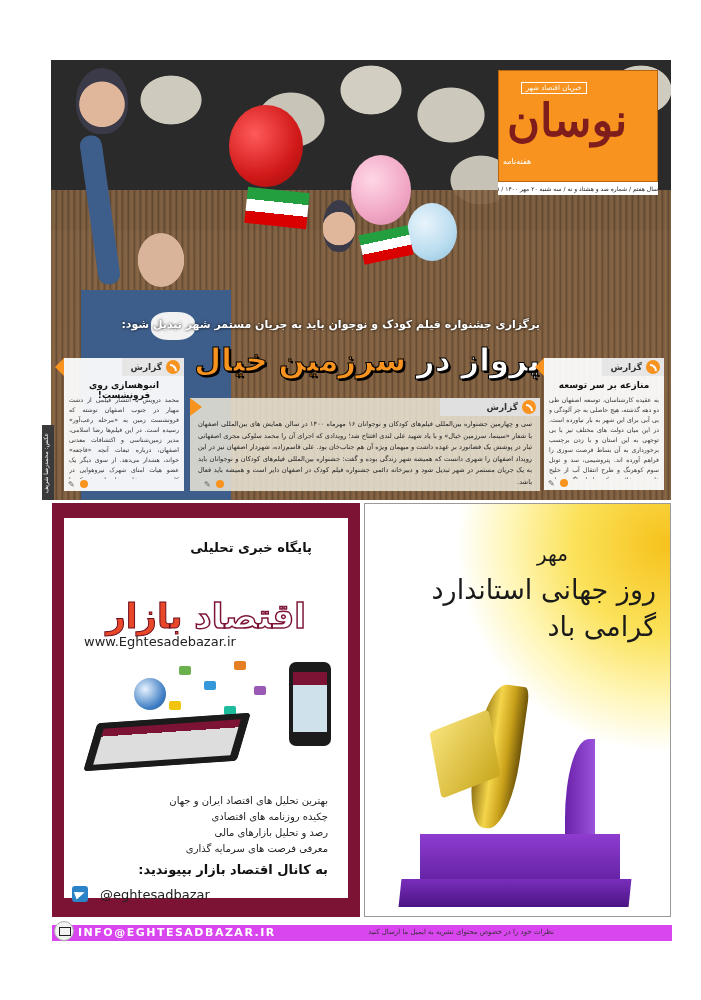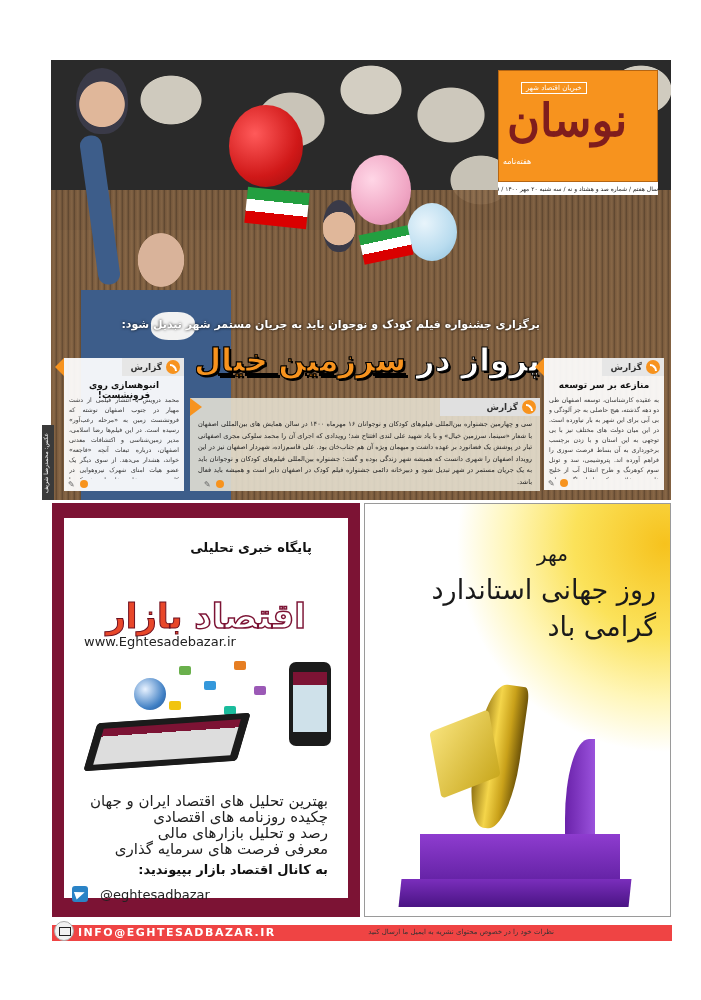--- a/index.html
+++ b/index.html
@@ -46,21 +46,21 @@
   .mast-weekly { position: absolute; left: 4px; top: 86px; color: #fff; font-size: 8px; }
   .mast-info { position: absolute; left: 498px; top: 182px; width: 160px; height: 13px; background: #ffffff;
     font-size: 6px; line-height: 13px; text-align: center; color: #222; white-space: nowrap; overflow: hidden; }
 
   
   .kicker { position: absolute; left: 185px; top: 318px; width: 355px; text-align: center; color: #ffffff;
     font-size: 11px; font-weight: bold; text-shadow: 0 0 3px #000; white-space: nowrap; }
   .headline { position: absolute; left: 185px; top: 335px; width: 355px; text-align: right; white-space: nowrap;
     font-size: 31px; font-weight: bold; line-height: 50px; }
   .hl-w { color: #ffffff; -webkit-text-stroke: 1px #000; text-shadow: 2px 2px 0 #000; }
-  .hl-o { color: #f7931e; -webkit-text-stroke: 1px #000; text-shadow: 2px 2px 0 #000; text-decoration: underline; }
+  .hl-o { color: #f7931e; -webkit-text-stroke: 1px #000; text-shadow: 2px 2px 0 #000; }
 
   
   .report { position: absolute; background: rgba(255,255,255,0.93); }
   .report-head { position: absolute; top: 0; height: 18px; background: #e6e6e6; display: flex; align-items: center; gap: 4px; padding-right: 4px; }
   .rss-icon { width: 14px; height: 14px; border-radius: 50%; background: #f7931e; position: relative; }
   .rss-icon::after { content: ""; position: absolute; left: 4px; top: 4px; width: 5px; height: 5px; border: 2px solid #fff; border-left: none; border-bottom: none; border-radius: 0 8px 0 0; }
   .report-label { font-size: 9px; font-weight: bold; color: #333; }
   .report-title { position: absolute; top: 22px; width: 100%; text-align: center; font-size: 9px; font-weight: bold; color: #111; }
   .report-body { position: absolute; font-size: 6.2px; line-height: 10px; color: #333; text-align: justify; overflow: hidden; }
   .arrow-tab { position: absolute; width: 0; height: 0; border-top: 9px solid transparent; border-bottom: 9px solid transparent; }
@@ -83,21 +83,21 @@
   .al-brand .white { color: #ffffff; -webkit-text-stroke: 1.5px #7c1334; }
   .al-url { position: absolute; top: 116px; left: 20px; direction: ltr; font-family: "DejaVu Sans", sans-serif; font-size: 13px; color: #222; }
   .devices { position: absolute; left: 20px; top: 138px; width: 260px; height: 120px; }
   .tablet { position: absolute; left: 8px; top: 62px; width: 150px; height: 48px; background: #1b1b1b; border-radius: 4px; transform: skewX(-20deg) rotate(-4deg);
     box-shadow: inset 0 0 0 5px #1b1b1b; }
   .tablet-screen { position: absolute; left: 8px; top: 6px; right: 8px; bottom: 6px; background: linear-gradient(180deg, #7c1334 0 22%, #ddd 22% 100%); }
   .phone { position: absolute; left: 205px; top: 6px; width: 42px; height: 84px; background: #1b1b1b; border-radius: 7px; }
   .phone-screen { position: absolute; left: 4px; top: 10px; right: 4px; bottom: 14px; background: linear-gradient(180deg, #7c1334 0 22%, #cfe1ea 22% 100%); }
   .globe { position: absolute; left: 50px; top: 22px; width: 32px; height: 32px; border-radius: 50%; background: radial-gradient(circle at 35% 35%, #e8f2ff, #3f7fc4 65%, #234f88); }
   .fly { position: absolute; width: 12px; height: 9px; border-radius: 2px; }
-  .al-list { position: absolute; top: 275px; right: 20px; font-size: 15px; line-height: 16px; color: #222; text-align: right; }
+  .al-list { position: absolute; top: 275px; right: 20px; font-size: 10px; line-height: 16px; color: #222; text-align: right; }
   .al-cta { position: absolute; top: 344px; right: 20px; font-size: 13px; font-weight: bold; color: #111; }
   .al-tg { position: absolute; top: 368px; left: 8px; display: flex; direction: ltr; align-items: center; gap: 12px; }
   .tg-icon { width: 16px; height: 16px; background: #2a83c6; border-radius: 3px; position: relative; }
   .tg-icon::after { content: ""; position: absolute; left: 3px; top: 4px; width: 0; height: 0; border-left: 10px solid #fff; border-top: 4px solid transparent; border-bottom: 4px solid transparent; transform: rotate(-20deg); }
   .tg-handle { font-size: 13px; color: #222; font-family: "DejaVu Sans", sans-serif; }
 
   
   .ad-right { position: absolute; left: 364px; top: 503px; width: 307px; height: 414px; border: 1px solid #9a9a9a;
     background: radial-gradient(ellipse 260px 260px at 300px 40px, #f6c21d 0%, #fbe25a 35%, #fff6b8 60%, #ffffff 80%); overflow: hidden; }
   .ar-num { position: absolute; top: 12px; right: 14px; font-size: 56px; font-weight: bold; color: #5a3418; line-height: 60px; letter-spacing: 8px; }
@@ -105,21 +105,21 @@
   .ar-line2 { position: absolute; top: 70px; right: 14px; font-size: 27px; color: #1a1a1a; white-space: nowrap; }
   .ar-line3 { position: absolute; top: 107px; right: 14px; font-size: 27px; color: #1a1a1a; }
   .trophy-gold { position: absolute; left: 70px; top: 180px; width: 110px; height: 140px; }
   .gold-flame { position: absolute; left: 40px; top: 0; width: 45px; height: 145px; border-radius: 50% 10% 50% 40%; background: linear-gradient(90deg, #8a6c10, #f4d54a 40%, #c9a11a 70%, #6e5408); transform: rotate(8deg); }
   .gold-plate { position: absolute; left: 0; top: 35px; width: 60px; height: 70px; background: linear-gradient(135deg, #f7e27a, #c9a81e); transform: skewY(-12deg) rotate(-10deg); border-radius: 4px; }
   .purple-base { position: absolute; left: 55px; top: 330px; width: 200px; height: 55px; background: linear-gradient(180deg, #8e3ccf, #5d1e9e); }
   .purple-base2 { position: absolute; left: 35px; top: 375px; width: 230px; height: 28px; background: linear-gradient(180deg, #7a2ebc, #4a1484); transform: skewX(-6deg); }
   .purple-fin { position: absolute; left: 200px; top: 235px; width: 30px; height: 100px; background: linear-gradient(90deg, #6a22aa, #9a52dc); border-radius: 80% 0 0 0; }
 
   
-  .footer { position: absolute; left: 52px; top: 925px; width: 620px; height: 16px; background: #ef4444; }
+  .footer { position: absolute; left: 52px; top: 925px; width: 620px; height: 16px; background: #d946ef; }
   .mail-icon { position: absolute; left: 2px; top: -4px; width: 20px; height: 20px; border-radius: 50%; background: #f2f2f2; border: 1px solid #aaa; }
   .mail-icon::after { content: ""; position: absolute; left: 4px; top: 5px; width: 10px; height: 7px; border: 1.5px solid #222; }
   .footer-email { position: absolute; left: 26px; top: 1px; direction: ltr; font-size: 11px; letter-spacing: 1.5px; color: #ffffff; font-weight: bold; }
   .footer-note { position: absolute; right: 118px; top: 3px; font-size: 7px; color: #333; }
 </style>
 </head>
 <body>
 
 <div class="hero">
   <div class="ceiling"></div>

